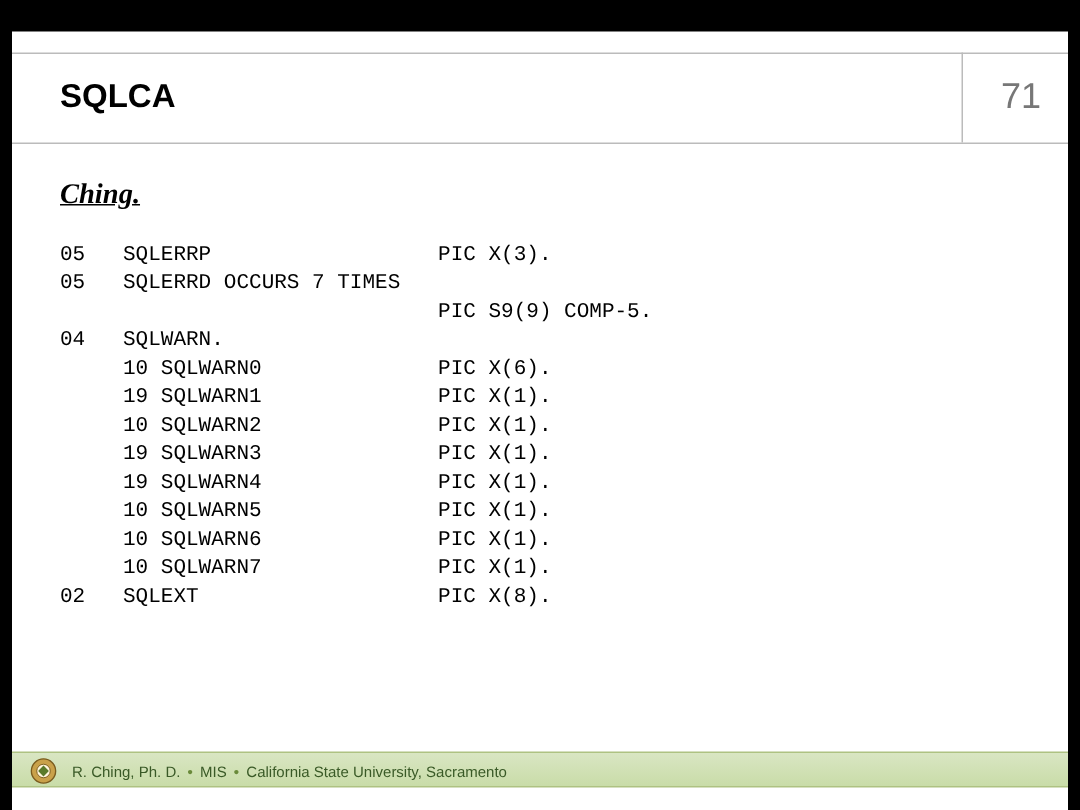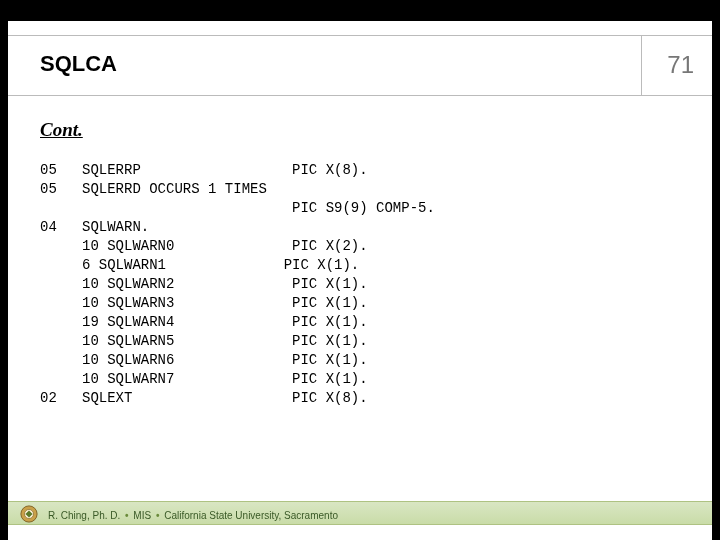--- a/index.html
+++ b/index.html
@@ -115,30 +115,30 @@
 </head>
 <body>
 
 <div class="slide">
   <div class="hr-top"></div>
   <div class="vr"></div>
   <div class="title">SQLCA</div>
   <div class="pagenum">71</div>
   <div class="hr-title"></div>
 
-  <div class="subtitle">Cont.</div>
+  <div class="subtitle">Ching.</div>
 
-  <div class="code"><span>05   SQLERRP                  PIC X(8).</span>
-<span>05   SQLERRD OCCURS 1 TIMES</span>
+  <div class="code"><span>05   SQLERRP                  PIC X(3).</span>
+<span>05   SQLERRD OCCURS 7 TIMES</span>
 <span>                              PIC S9(9) COMP-5.</span>
 <span>04   SQLWARN.</span>
-<span>     10 SQLWARN0              PIC X(2).</span>
-<span>     6 SQLWARN1              PIC X(1).</span>
+<span>     10 SQLWARN0              PIC X(6).</span>
+<span>     19 SQLWARN1              PIC X(1).</span>
 <span>     10 SQLWARN2              PIC X(1).</span>
-<span>     10 SQLWARN3              PIC X(1).</span>
+<span>     19 SQLWARN3              PIC X(1).</span>
 <span>     19 SQLWARN4              PIC X(1).</span>
 <span>     10 SQLWARN5              PIC X(1).</span>
 <span>     10 SQLWARN6              PIC X(1).</span>
 <span>     10 SQLWARN7              PIC X(1).</span>
 <span>02   SQLEXT                   PIC X(8).</span></div>
 
   <div class="footer-bar"></div>
   <svg class="footer-icon" viewBox="0 0 20 20">
     <circle cx="10" cy="10" r="9" fill="#c9a14a" stroke="#7a5c1f" stroke-width="1"></circle>
     <circle cx="10" cy="10" r="5" fill="#fff6dd" stroke="#7a5c1f" stroke-width="0.7"></circle>

